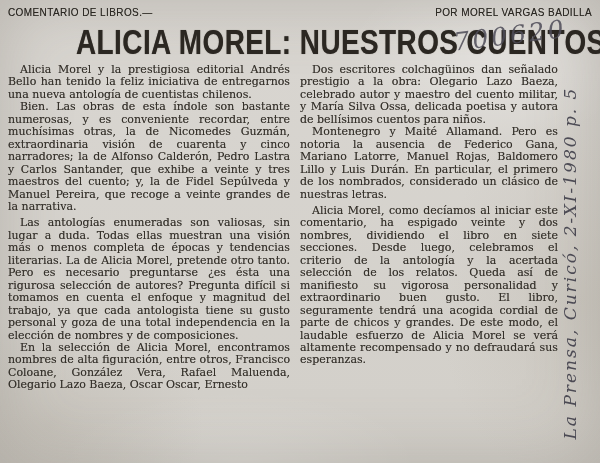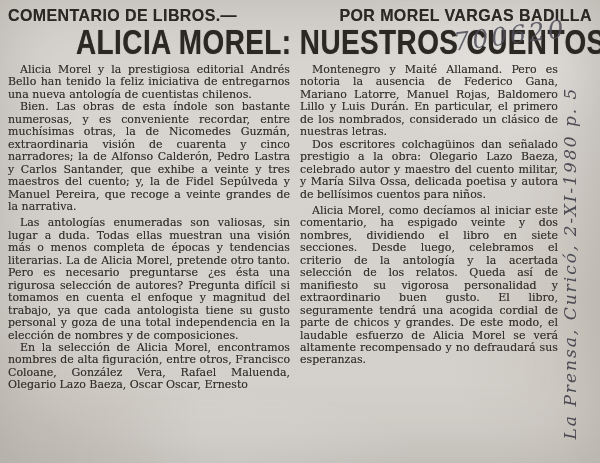--- a/index.html
+++ b/index.html
@@ -19,22 +19,22 @@
       linear-gradient(#d9d6d1, #d2cfc9);
     box-shadow: inset 0 0 70px rgba(110,104,92,0.30);
     overflow: hidden;
   }
   .masthead-row {
     position: absolute; left: 8px; right: 8px; top: 6px;
     display: flex; justify-content: space-between; align-items: flex-start;
   }
   .kicker, .byline {
     font-family: "Liberation Sans", sans-serif;
-    font-weight: bold;
-    font-size: 16px;
+    font-weight: normal;
+    font-size: 10px;
     letter-spacing: 0.4px;
     color: #2b2823;
     transform: scaleY(1.08);
     transform-origin: left top;
     text-shadow: 0 0 0.6px rgba(43,40,35,0.55);
     white-space: nowrap;
   }
   .byline { transform-origin: right top; }
   .headline {
     position: absolute; left: 76px; top: 22px;
@@ -104,20 +104,20 @@
   <span class="stamp-number">700620</span>
 
   <div class="column left">
     <p>Alicia Morel y la prestigiosa editorial Andrés Bello han tenido la feliz iniciativa de entregarnos una nueva antología de cuentistas chilenos.</p>
     <p>Bien. Las obras de esta índole son bastante numerosas, y es conveniente recordar, entre muchísimas otras, la de Nicomedes Guzmán, extraordinaria visión de cuarenta y cinco narradores; la de Alfonso Calderón, Pedro Lastra y Carlos Santander, que exhibe a veinte y tres maestros del cuento; y, la de Fidel Sepúlveda y Manuel Pereira, que recoge a veinte grandes de la narrativa.</p>
     <p class="gap-before">Las antologías enumeradas son valiosas, sin lugar a duda. Todas ellas muestran una visión más o menos completa de épocas y tendencias literarias. La de Alicia Morel, pretende otro tanto. Pero es necesario preguntarse ¿es ésta una rigurosa selección de autores? Pregunta difícil si tomamos en cuenta el enfoque y magnitud del trabajo, ya que cada antologista tiene su gusto personal y goza de una total independencia en la elección de nombres y de composiciones.</p>
     <p>En la selección de Alicia Morel, encontramos nombres de alta figuración, entre otros, Francisco Coloane, González Vera, Rafael Maluenda, Olegario Lazo Baeza, Oscar Oscar, Ernesto</p>
   </div>
 
   <div class="column right">
+    <p>Dos escritores colchagüinos dan señalado prestigio a la obra: Olegario Lazo Baeza, celebrado autor y maestro del cuento militar, y María Silva Ossa, delicada poetisa y autora de bellísimos cuentos para niños.</p>
     <p>Montenegro y Maité Allamand. Pero es notoria la ausencia de Federico Gana, Mariano Latorre, Manuel Rojas, Baldomero Lillo y Luis Durán. En particular, el primero de los nombrados, considerado un clásico de nuestras letras.</p>
-    <p>Dos escritores colchagüinos dan señalado prestigio a la obra: Olegario Lazo Baeza, celebrado autor y maestro del cuento militar, y María Silva Ossa, delicada poetisa y autora de bellísimos cuentos para niños.</p>
     <p class="gap-before">Alicia Morel, como decíamos al iniciar este comentario, ha espigado veinte y dos nombres, dividiendo el libro en siete secciones. Desde luego, celebramos el criterio de la antología y la acertada selección de los relatos. Queda así de manifiesto su vigorosa personalidad y extraordinario buen gusto. El libro, seguramente tendrá una acogida cordial de parte de chicos y grandes. De este modo, el laudable esfuerzo de Alicia Morel se verá altamente recompensado y no defraudará sus esperanzas.</p>
   </div>
 
   <div class="margin-note">La Prensa, Curicó, 2-XI-1980 p. 5</div>
 
 </div>
 
 </body></html>

